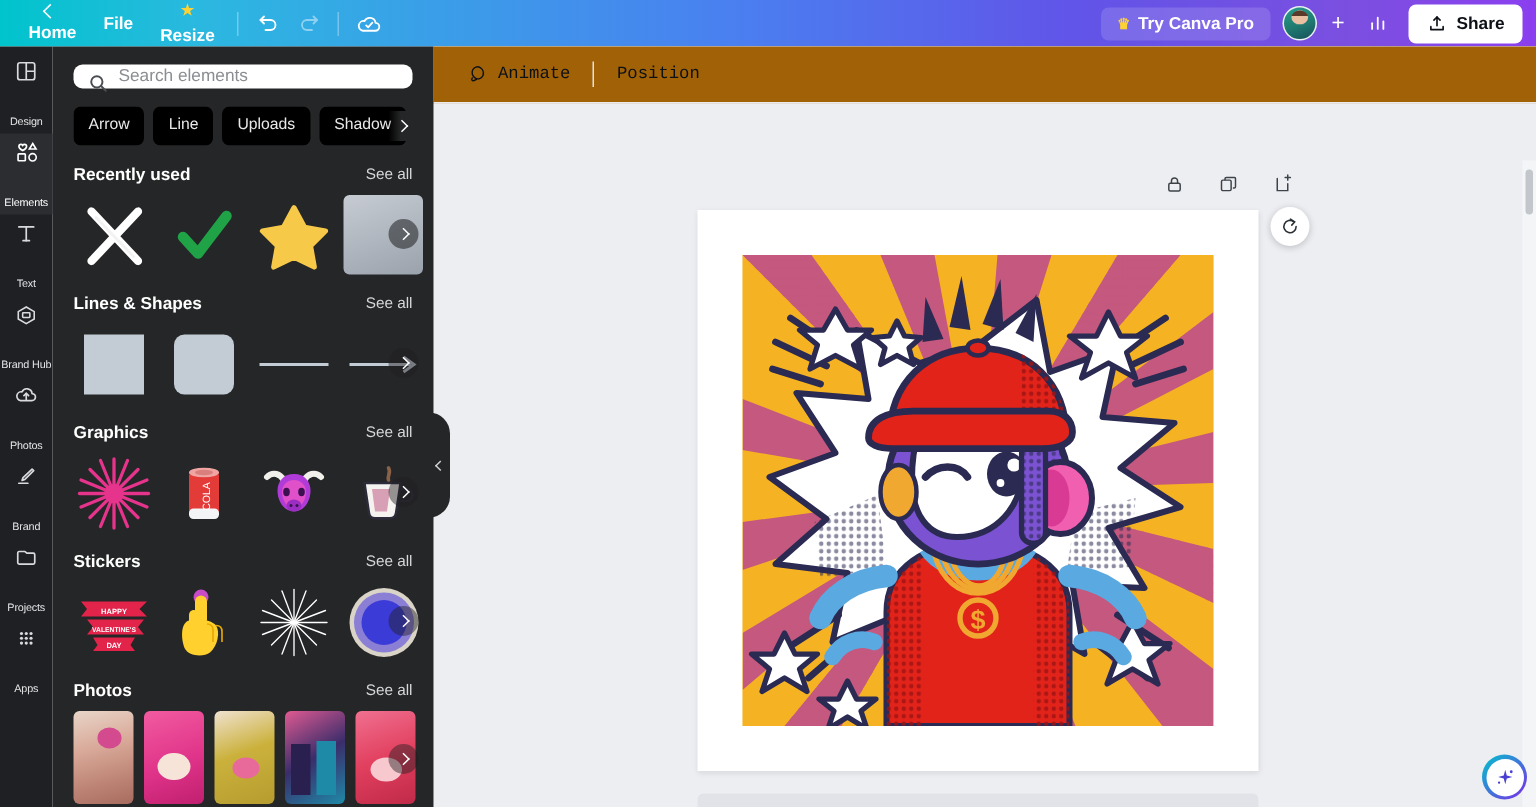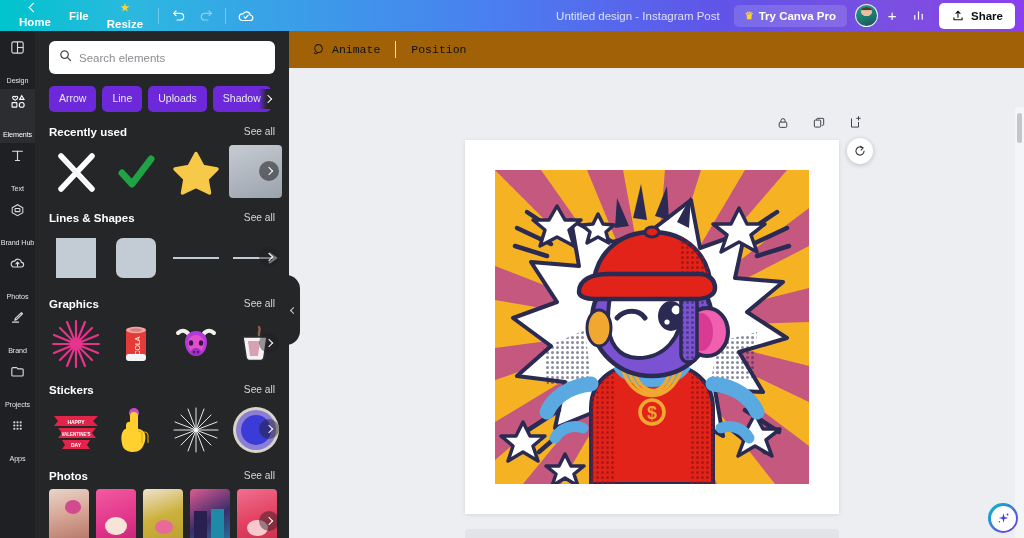--- a/index.html
+++ b/index.html
@@ -69,29 +69,29 @@
 
   
   .panel {
     position: absolute; top: 31px; left: 35px; width: 254px; height: 507px;
     background: #252627; overflow: hidden; z-index: 5;
     border-top-right-radius: 0;
   }
   .panel-inner { padding: 10px 14px 0 14px; }
   .search-wrap { position: relative; margin-bottom: 12px; }
   .search-box {
-    width: 100%; height: 33px; border-radius: 6px; border: none; outline: none;
+    width: 100%; height: 16px; border-radius: 6px; border: none; outline: none;
     background: #ffffff; color: #1a1a1a; font-size: 11.5px;
     padding: 0 10px 0 30px; font-family: "Liberation Sans", sans-serif;
   }
   .search-box::placeholder { color: #8a8d91; }
   .search-ic { position: absolute; left: 9px; top: 7px; pointer-events: none; }
   .chips { display: flex; gap: 6px; position: relative; overflow: hidden; height: 26px; }
   .chip {
-    background: #6d28d9; color: #e8e9eb; font-size: 10.5px;
+    background: #000000; color: #e8e9eb; font-size: 10.5px;
     padding: 5px 10px; border-radius: 5px; cursor: pointer; white-space: nowrap; line-height: 1.35;
   }
   .chips-arrow {
     position: absolute; right: -2px; top: 3px; width: 18px; height: 20px;
     display: flex; align-items: center; justify-content: center; cursor: pointer;
     background: linear-gradient(90deg, rgba(37,38,39,0) 0%, #252627 45%);
   }
   .sec-head {
     display: flex; align-items: flex-start; justify-content: space-between;
     margin: 14px 0 7px 0;
@@ -211,21 +211,20 @@
       <div class="tb-divider"></div>
       <div class="icon-btn">
         <svg width="18" height="18" viewBox="0 0 24 24" fill="none" stroke="#fff" stroke-width="1.6" stroke-linecap="round" stroke-linejoin="round">
           <path d="M6.5 18h11a3.5 3.5 0 0 0 .3-7A5.2 5.2 0 0 0 8 9.4 4.2 4.2 0 0 0 6.5 18z"></path>
           <polyline points="9.5,13.2 11.2,15 15,10.8"></polyline>
         </svg>
       </div>
     </div>
 
     <div class="tb-right">
-      <div class="doc-title">Untitled design - Instagram Post</div>
       <div class="pro-btn">
         <span class="crown">♛</span>
         <span>Try Canva Pro</span>
       </div>
       <div class="avatar"></div>
       <div class="plus-btn">
         <span>+</span>
       </div>
       <div class="icon-btn">
         <svg width="15" height="15" viewBox="0 0 24 24" fill="none" stroke="#fff" stroke-width="1.9" stroke-linecap="round">

